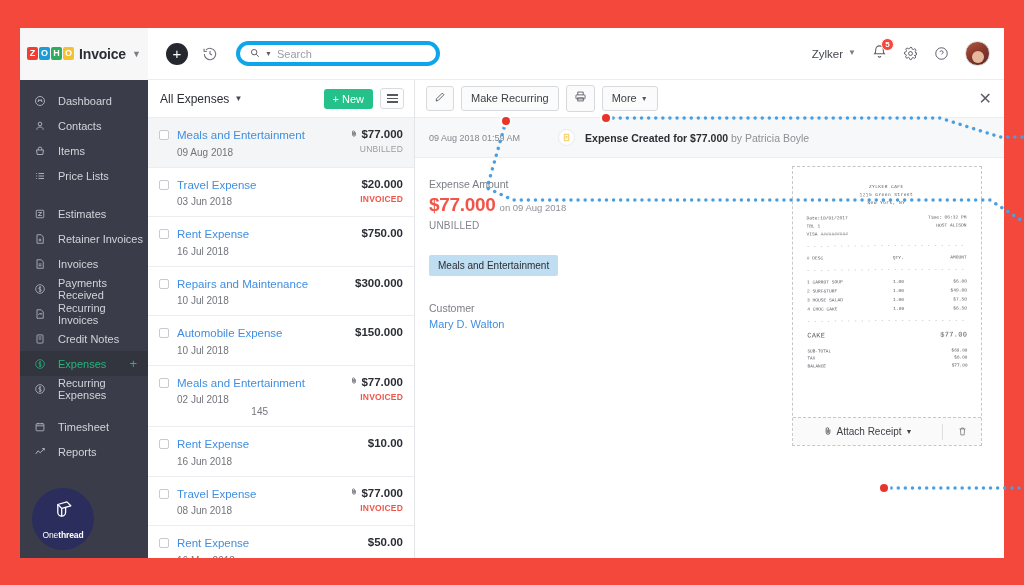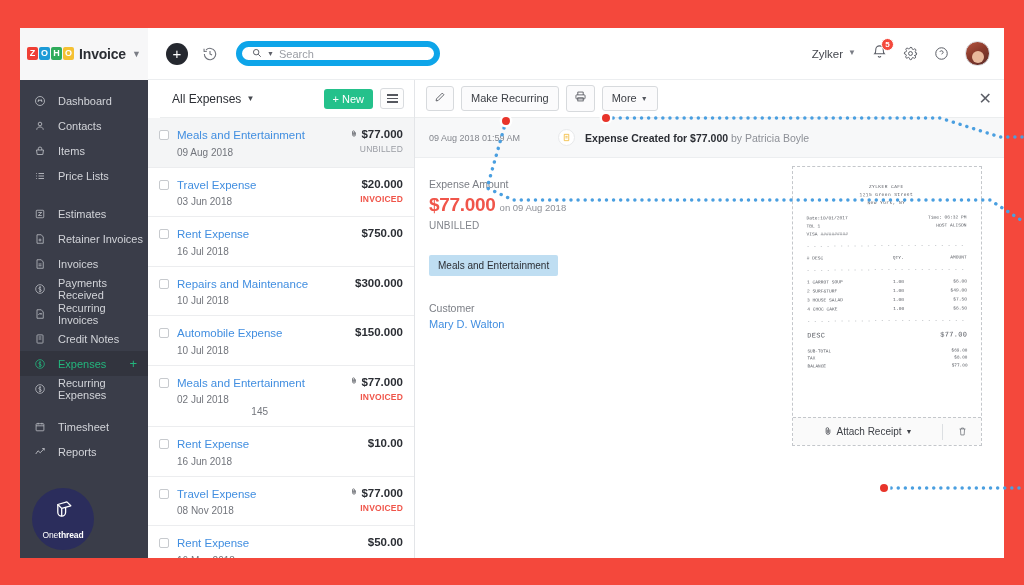--- a/index.html
+++ b/index.html
@@ -54,21 +54,21 @@
     background: #25282f; color: #fff;
     display: flex; align-items: center; justify-content: center;
     font-size: 15px; line-height: 1; font-weight: 300;
     cursor: pointer;
   }
   .icon-btn { color: #6d7078; cursor: pointer; display:flex; align-items:center; }
 
   .searchbox {
     margin-left: 18px;
     width: 204px; height: 25px;
-    border: 6px solid #0ea5e9;
+    border: 4px solid #0ea5e9;
     border-radius: 13px;
     display: flex; align-items: center;
     padding: 0 10px; gap: 5px;
   }
   .searchbox .mag { color: #5d6068; font-size: 10px; }
   .searchbox .sc { color: #5d6068; font-size: 7px; }
   .searchbox input {
     border: none; outline: none; font-size: 11px;
     color: #44474e; width: 100%;
     font-family: "Liberation Sans", sans-serif;
@@ -141,21 +141,20 @@
     background: #fff;
     border-right: 1px solid #e3e5e8;
     display: flex; flex-direction: column;
     min-height: 0;
   }
   .list-head {
     height: 38px; flex: none;
     display: flex; align-items: center;
     padding: 0 10px 0 12px;
     border-bottom: 1px solid #ebedee;
-    margin-left: 12px;
   }
   .list-title { font-size: 12px; color: #2b2e34; display:flex; align-items:center; gap:5px; cursor:pointer; }
   .list-title .caret { font-size: 8px; color: #45484f; }
   .btn-new {
     margin-left: auto;
     background: #24c18b; color: #fff;
     font-size: 11px; border-radius: 3px;
     padding: 4px 9px; display: flex; align-items: center; gap: 3px;
     cursor: pointer;
   }
@@ -638,21 +637,21 @@
               <div class="exp-right">
                 <div class="exp-amt">
                   <span>$10.00</span>
                 </div>
               </div>
             </div>
             <div class="exp-row">
               <div class="chk"></div>
               <div class="exp-main">
                 <div class="exp-name">Travel Expense</div>
-                <div class="exp-date">08 Nov 2018</div>
+                <div class="exp-date">08 Jun 2018</div>
               </div>
               <div class="exp-right">
                 <div class="exp-amt">
                   <span class="clip"><svg width="8" height="9" viewBox="0 0 24 24" fill="none" stroke="#55585f" stroke-width="2.2">
                       <path d="M16.5 8.5v7a4.5 4.5 0 0 1-9 0V7a3 3 0 0 1 6 0v8a1.6 1.6 0 0 1-3.2 0V8.5"></path>
                     </svg></span>
                   <span>$77.000</span>
                 </div>
                 <div class="exp-status st-invoiced">INVOICED</div>
               </div>
@@ -765,21 +764,21 @@
                   <span class="a">$7.50</span>
                 </div>
                 <div class="rc-item">
                   <span class="d">4 CHOC CAKE</span>
                   <span class="q">1.00</span>
                   <span class="a">$6.50</span>
                 </div>
               </div>
             <div class="rc-dash">- - - - - - - - - - - - - - - - - - - - - - - - - - - - - - - -</div>
             <div class="rc-total">
-              <span>DESC</span>
+              <span>CAKE</span>
               <span>$77.00</span>
             </div>
             <div class="rc-small">
               <span>SUB-TOTAL</span>
               <span>$69.00</span>
             </div>
             <div class="rc-small">
               <span>TAX</span>
               <span>$8.00</span>
             </div>

